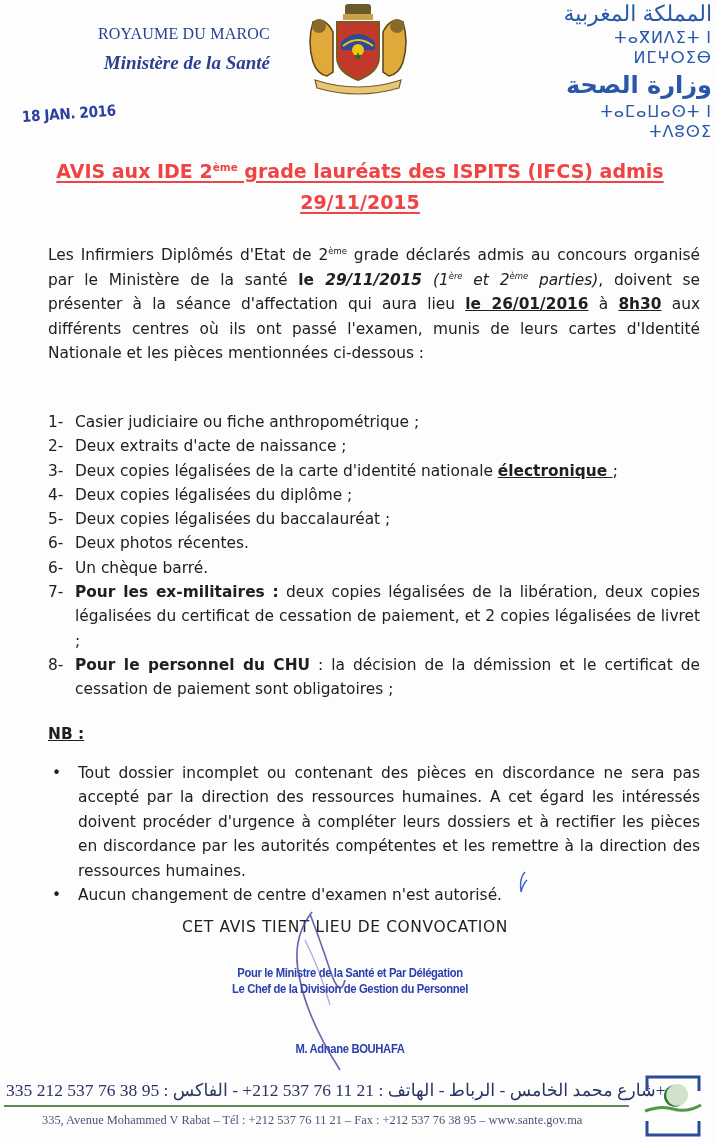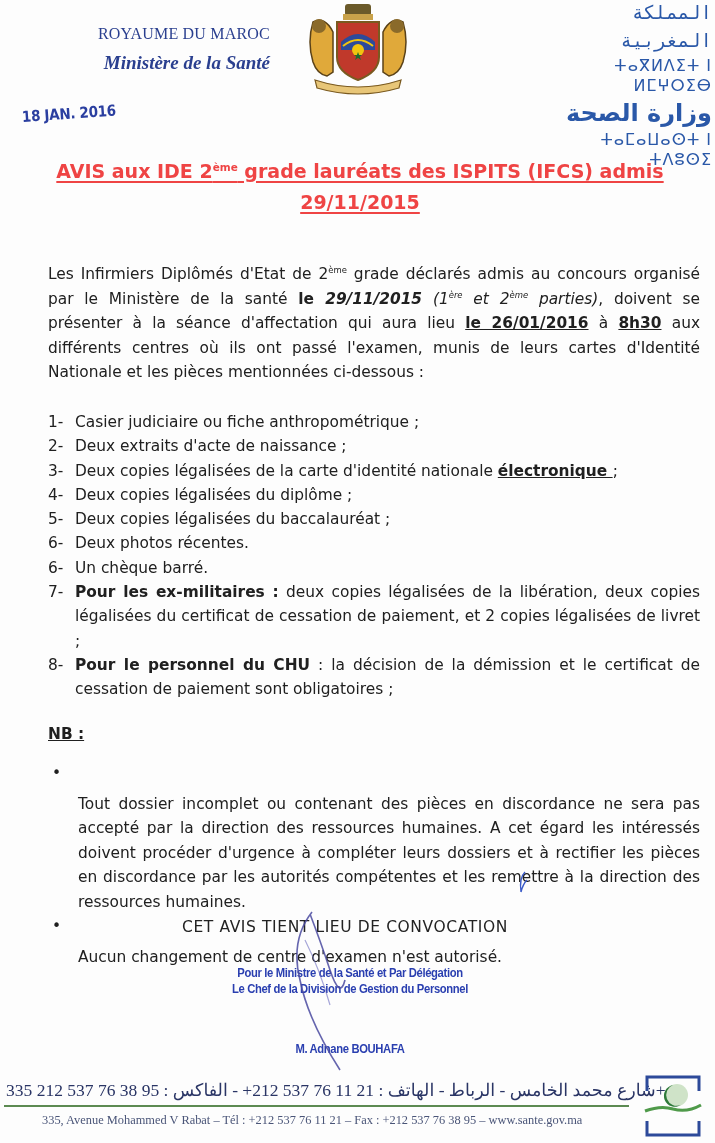--- a/index.html
+++ b/index.html
@@ -11,49 +11,49 @@
     
     .hdr-left { left: 0; top: 24px; width: 270px; text-align: right; color: #2a3f8f; }
     .hdr-kingdom { font-family: "Liberation Serif", serif; font-size: 16px; letter-spacing: 0.2px; line-height: 20px; }
     .hdr-ministry { font-family: "Liberation Serif", serif; font-size: 19px; font-style: italic; font-weight: bold; margin-top: 8px; line-height: 22px; }
 
     
     .arms { left: 303px; top: 2px; width: 110px; height: 95px; }
 
     
     .hdr-right { left: 540px; top: 0; width: 172px; text-align: right; color: #2a58a8; }
-    .ar1 { font-family: Liberation Mono, monospace; font-size: 19px; line-height: 28px; direction: rtl; }
+    .ar1 { font-family: Liberation Sans, sans-serif; font-size: 22px; line-height: 28px; direction: rtl; }
     .tif { font-family: "DejaVu Sans", sans-serif; font-size: 16px; line-height: 20px; letter-spacing: 1px; }
     .ar2 { font-family: "DejaVu Sans", sans-serif; font-size: 24px; line-height: 34px; font-weight: bold; direction: rtl; }
 
     
     .stamp { left: 22px; top: 108px; color: #2b3fa0; font-family: "DejaVu Sans Condensed", "DejaVu Sans", sans-serif; font-weight: bold; font-size: 15px; transform: rotate(-4deg); transform-origin: left center; letter-spacing: -0.3px; }
 
     
     .title { left: 10px; top: 156px; width: 700px; text-align: center; font-size: 19px; font-weight: bold; line-height: 31px; color: #ef4444; }
     .title span.u { text-decoration: underline; text-decoration-thickness: 2px; text-underline-offset: 3px; }
     sup { font-size: 0.55em; vertical-align: super; line-height: 0; }
 
     
-    .body-text { left: 48px; top: 243px; width: 652px; font-size: 15.4px; line-height: 24.5px; text-align: justify; color: #202020; margin-top: 19px; }
+    .body-text { left: 48px; top: 243px; width: 652px; font-size: 15.4px; line-height: 24.5px; text-align: justify; color: #202020; }
     .b { font-weight: bold; }
     .bi { font-weight: bold; font-style: italic; }
     .i { font-style: italic; }
     .u { text-decoration: underline; }
 
     .list { left: 48px; top: 410px; width: 652px; font-size: 15.4px; line-height: 24.3px; color: #202020; }
     .list .item { display: flex; }
     .list .num { width: 27px; flex: none; }
     .list .txt { flex: 1; text-align: justify; }
 
     .nb { left: 48px; top: 722px; width: 652px; font-size: 15.4px; line-height: 24.5px; color: #202020; }
     .nb-title { font-weight: bold; text-decoration: underline; margin-bottom: 14px; }
     .nb .bullet { display: flex; }
     .nb .dot { width: 30px; flex: none; padding-left: 4px; }
-    .nb .txt { flex: 1; text-align: justify; margin-top: 31px; }
+    .nb .txt { flex: 1; text-align: justify; }
 
     .convoc { left: 100px; top: 918px; width: 490px; text-align: center; font-size: 15.5px; letter-spacing: 0.6px; color: #222; }
 
     .sig { left: 180px; top: 965px; width: 340px; text-align: center; color: #2a3fb0; font-family: "Liberation Sans", sans-serif; font-weight: bold; font-size: 12.5px; line-height: 16px; letter-spacing: -0.4px; transform: scaleX(0.9); }
     .sig-name { left: 250px; top: 1042px; width: 200px; text-align: center; color: #2a3fb0; font-family: "Liberation Sans", sans-serif; font-weight: bold; font-size: 12.5px; letter-spacing: -0.4px; transform: scaleX(0.9); }
     .scribble { left: 250px; top: 910px; width: 120px; height: 180px; }
     .tick { left: 515px; top: 870px; width: 14px; height: 24px; }
 
     
     .ftr-ar { left: 6px; top: 1080px; width: 620px; text-align: left; font-family: "Liberation Serif", serif; font-size: 17.5px; color: #2a3565; white-space: nowrap; }

